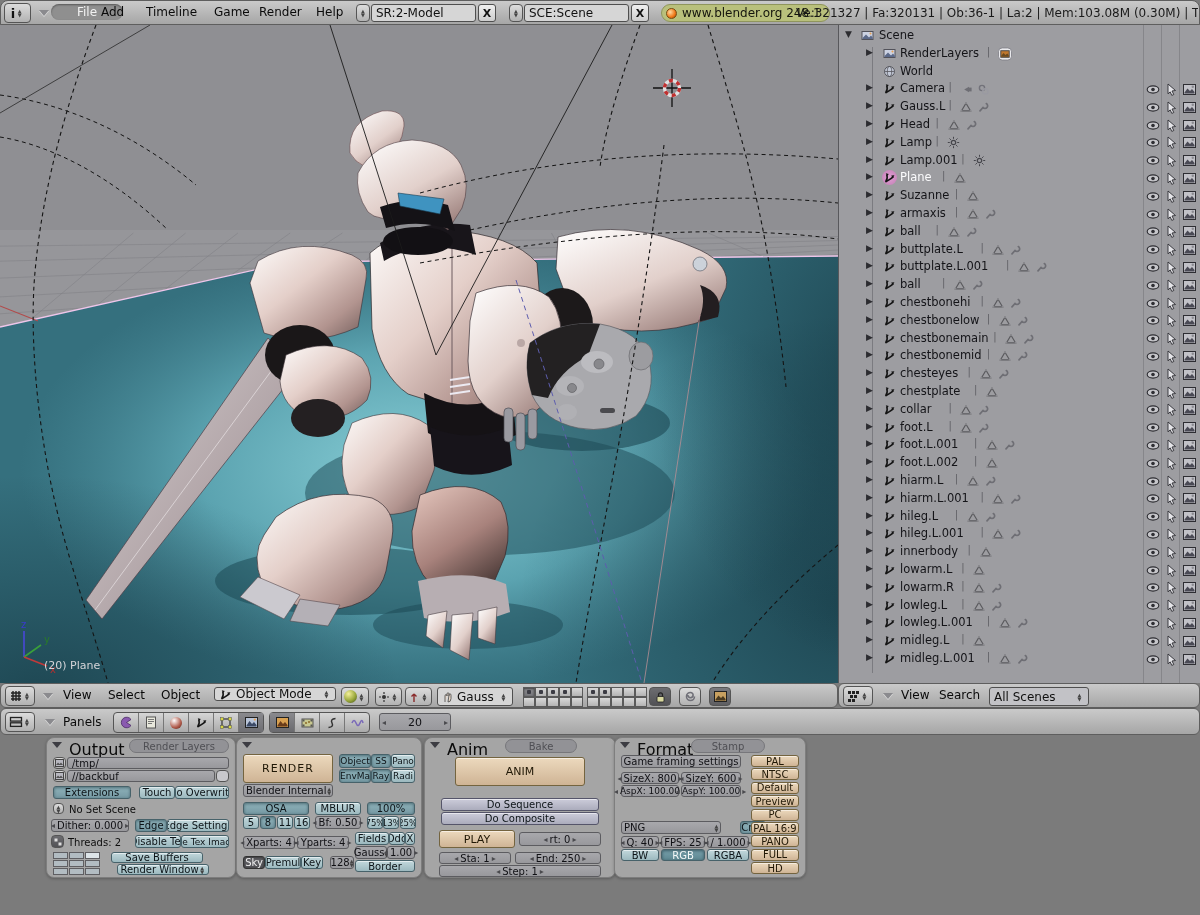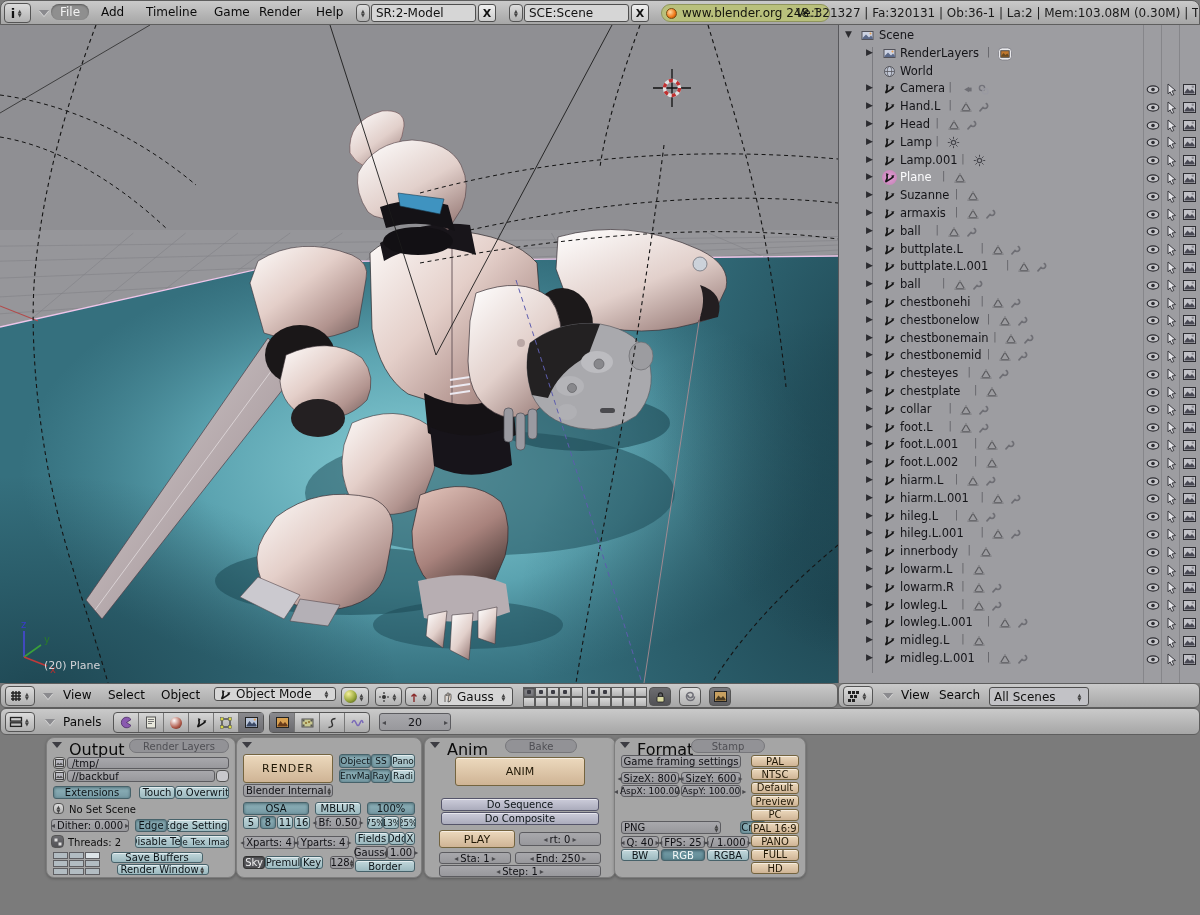--- a/index.html
+++ b/index.html
@@ -2,21 +2,21 @@
 <html><head>
 <meta charset="utf-8">
 <style>
   html,body{margin:0;padding:0;background:#4a4a4a;}
   #app{position:relative;width:1200px;height:915px;background:#7b7b7b;overflow:hidden;
        font-family:"DejaVu Sans","Liberation Sans",sans-serif;font-size:12px;color:#111;
        -webkit-font-smoothing:antialiased;}
   .hdr{position:absolute;background:linear-gradient(#cacaca,#a6a6a6);border:1px solid #5e5e5e;
        border-radius:6px;box-sizing:border-box;}
   .menu{position:absolute;top:4px;color:#0a0a0a;font-size:12px;cursor:default;white-space:nowrap;}
-  .menu.pill{background:#8f8f8f;color:#f2f2f2;border-radius:9px;padding:1px 9px;top:3px;box-shadow:inset 0 1px 2px rgba(0,0,0,.4);}
+  .menu.pill{background:#8f8f8f;color:#f2f2f2;border-radius:9px;padding:1px 26px;top:3px;box-shadow:inset 0 1px 2px rgba(0,0,0,.4);}
   .tri{position:absolute;top:9px;width:0;height:0;border-left:5px solid transparent;border-right:5px solid transparent;border-top:6px solid #8a8a8e;filter:drop-shadow(0 1px 0 #ddd);}
   .iconbtn{position:absolute;background:linear-gradient(#dcdcdc,#b2b2b2);border:1px solid #555;border-radius:4px;
        display:flex;align-items:center;justify-content:center;box-sizing:border-box;}
   .spin{display:inline-block;width:9px;font-size:5px;line-height:4px;color:#444;text-align:center;}
   .field{position:absolute;background:#d6d6d6;border:1px solid #4f4f4f;border-radius:3px;color:#111;
        display:flex;align-items:center;padding:0 4px;box-sizing:border-box;font-size:12px;}
   .xbtn{position:absolute;background:linear-gradient(#efefef,#cdcdcd);border:1px solid #4f4f4f;border-radius:3px;
        font-weight:bold;display:flex;align-items:center;justify-content:center;font-size:11px;box-sizing:border-box;}
   .verpill{position:absolute;background:#b9c07c;border:1px solid #8f955c;border-radius:9px;display:flex;align-items:center;
        padding:0 8px 0 4px;box-sizing:border-box;font-size:12px;color:#15150d;}
@@ -376,21 +376,21 @@
         </div>
         <div class="ol-row" style="top: 73.2px;">
           <span class="ol-exp" style="left:27px">▶</span>
           <span class="ol-ico" style="left:43px">
             <svg width="13" height="13" viewBox="0 0 13 13">
               <path d="M2.5 11 C4.5 8.5 4.6 6.5 3.9 3.9 M2.5 11 C5 9.5 8 8 10.4 5.6" stroke="#141414" stroke-width="1.5" fill="none"></path>
               <path d="M2.8 2.2 l3 .7 -2 2.3 z" fill="#141414"></path>
               <path d="M11.4 4.3 l-3.2 .1 1.5 2.8 z" fill="#141414"></path>
             </svg>
           </span>
-          <span class="ol-lab" style="left:61px">Hand.L</span>
+          <span class="ol-lab" style="left:61px">Gauss.L</span>
           <span class="ol-sep" style="left:109.4px">|</span>
           <span class="ol-dico" style="left:120.4px">
             <svg width="12" height="12" viewBox="0 0 12 12">
               <path d="M6 2.2 L10.5 9.8 L1.5 9.8 Z" fill="none" stroke="#5a5a5e" stroke-width="1.2"></path>
               <circle cx="6" cy="2.2" r="1" fill="#8a8a8e"></circle>
               <circle cx="10.5" cy="9.8" r="1" fill="#8a8a8e"></circle>
               <circle cx="1.5" cy="9.8" r="1" fill="#8a8a8e"></circle>
             </svg>
           </span>
           <span class="ol-dico" style="left:137.4px">

